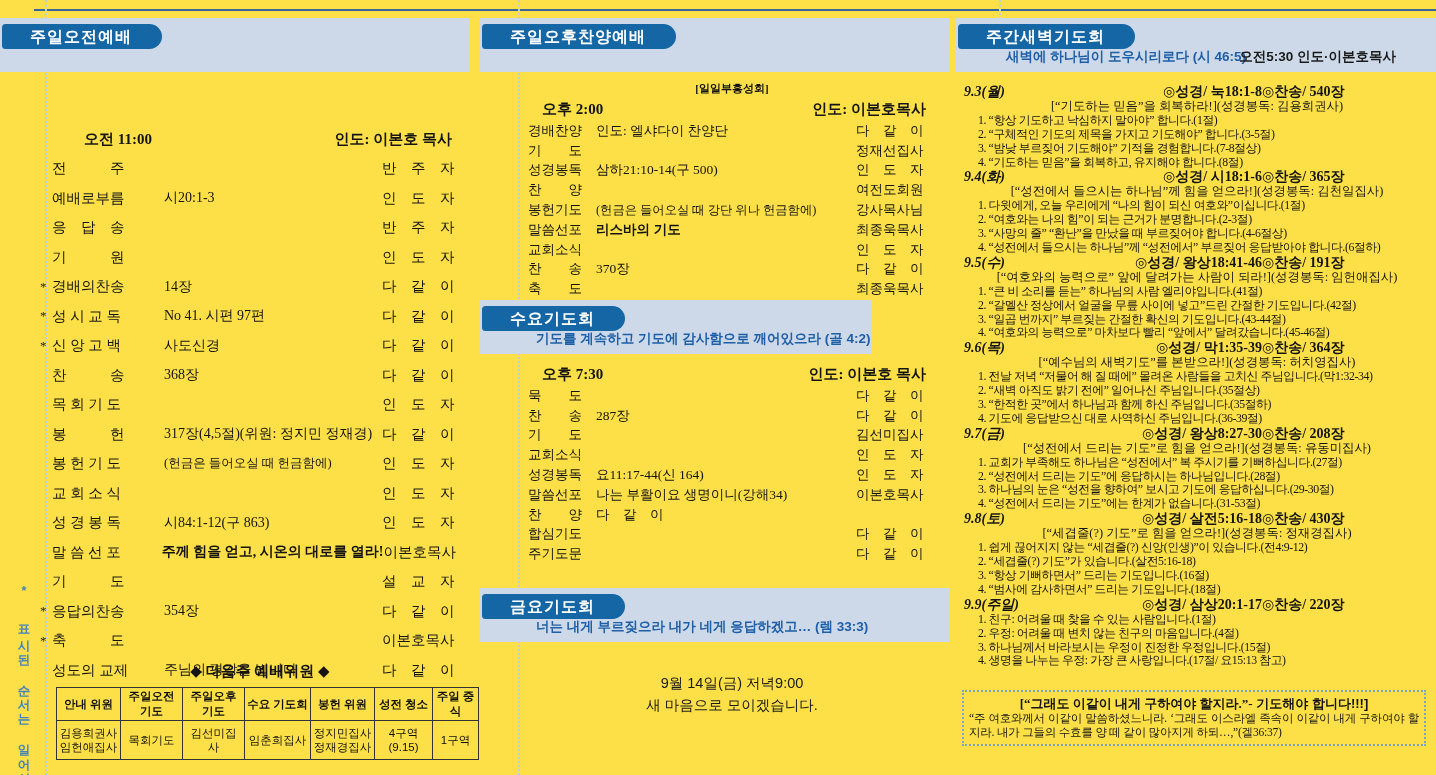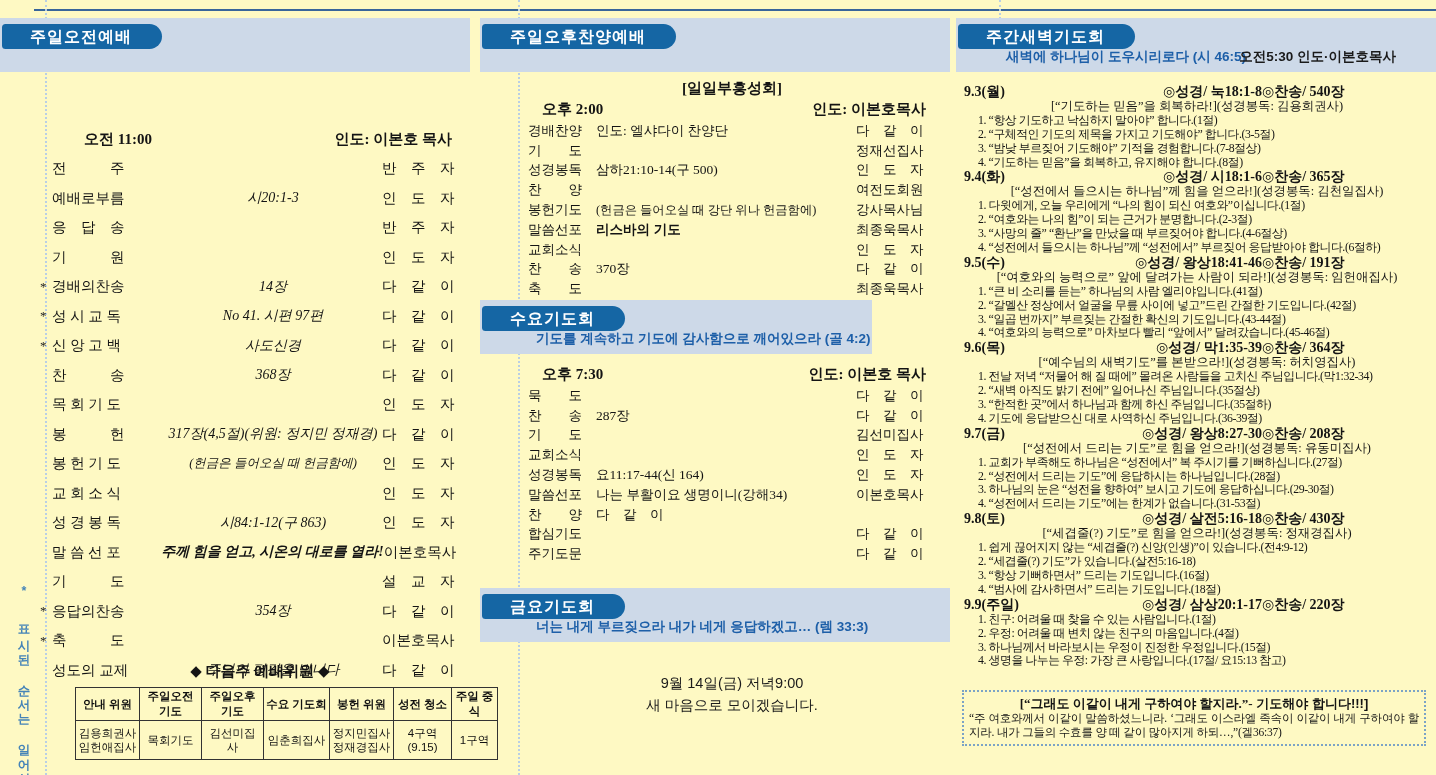--- a/index.html
+++ b/index.html
@@ -1,16 +1,16 @@
 <!DOCTYPE html>
 <html style="--accent: #1566a4; --band: #cdd9e8; --verse_blue: #1d5fa8;"><head>
 <meta charset="utf-8">
 <style>
   html,body{margin:0;padding:0;background:#e8e8e8;}
-  .page{position:relative;width:1436px;height:775px;background:#fef9c3;overflow:hidden;
+  .page{position:relative;width:1436px;height:775px;background:#fde047;overflow:hidden;
         font-family:"Liberation Serif","DejaVu Serif",serif;color:#141414;}
   .rule-top{position:absolute;left:34px;right:0;top:9px;height:2px;background:#38659a;}
   .fold{position:absolute;top:0;bottom:0;width:0;border-left:2px dotted #b9cfe4;}
   .fold-short{position:absolute;top:0;height:19px;width:0;border-left:2px dotted #b9cfe4;}
 
   
   .band{position:absolute;top:18px;height:54px;background:var(--band,#cdd9e8);}
   .band.b-w2{top:300px;} .band.b-w3{top:588px;}
   .pill{position:absolute;left:2px;top:6px;height:25px;line-height:25px;padding:0 30px 0 28px;
         background:var(--accent,#1566a4);color:#fff;font-family:"Liberation Sans",sans-serif;
@@ -21,56 +21,56 @@
          font-weight:bold;font-size:13.5px;color:#1a1a1a;}
 
   
   .c1{position:absolute;left:54px;top:84px;width:412px;margin-top:40px;}
   .timerow{display:flex;height:30px;align-items:center;font-weight:bold;font-size:15px;}
   .timerow .t{padding-left:30px;white-space:pre;}
   .timerow .l{margin-left:auto;padding-right:14px;white-space:pre;}
   .wrow{display:flex;align-items:center;height:29.5px;font-size:14.5px;}
   .wstar{width:12px;margin-left:-14px;font-size:13px;color:#222;}
   .wname{width:112px;white-space:pre;}
-  .wdetail{flex:1;text-align:center;font-size:14px;white-space:nowrap;font-style:italic;}
+  .wdetail{flex:1;font-size:14px;white-space:nowrap;}
   .wdetail.small{font-size:12.5px;}
   .wdetail.bold{font-weight:bold;}
   .wwho{width:84px;white-space:pre;text-align:left;}
   .next-title{position:absolute;left:54px;top:662px;width:412px;text-align:center;
               font-weight:bold;font-size:15px;}
   .crew{position:absolute;left:56px;top:687px;border-collapse:collapse;text-align:center;
-        font-family:"Liberation Sans",sans-serif;font-size:11.5px;color:#111;margin-left:19px;}
+        font-family:"Liberation Sans",sans-serif;font-size:11.5px;color:#111;}
   .crew th,.crew td{border:1px solid #333;padding:1px 2px;}
   .crew th{font-weight:bold;height:20px;}
   .crew td{height:36px;white-space:pre-line;line-height:14px;}
   .sidetext{position:absolute;left:15px;top:584px;writing-mode:vertical-rl;text-orientation:upright;
             font-family:"Liberation Sans",sans-serif;font-weight:bold;font-size:12.5px;
             color:#4584b8;letter-spacing:2px;white-space:pre;}
 
   
   .c2a{position:absolute;left:528px;top:80px;width:408px;}
-  .sub{text-align:center;font-weight:bold;font-size:15px;height:17px;line-height:17px;}
+  .sub{text-align:center;font-weight:bold;font-size:11px;height:17px;line-height:17px;}
   .timerow2{display:flex;height:24px;align-items:center;font-weight:bold;font-size:15px;}
   .timerow2 .t{padding-left:14px;white-space:pre;}
   .timerow2 .l{margin-left:auto;padding-right:10px;white-space:pre;}
   .vrow{display:flex;align-items:center;height:19.8px;font-size:13.5px;}
   .vname{width:68px;white-space:pre;}
   .vdetail{flex:1;text-align:left;white-space:nowrap;}
   .vdetail.small{font-size:12.3px;}
   .vdetail.sansb{font-weight:bold;font-family:"Liberation Sans",sans-serif;}
   .vwho{width:80px;white-space:pre;text-align:left;}
   .c2b{position:absolute;left:528px;top:362px;width:408px;}
   .c2c{position:absolute;left:528px;top:672px;width:408px;text-align:center;
        font-family:"Liberation Sans",sans-serif;font-size:14.5px;line-height:22px;color:#1b1b1b;}
 
   
   .c3{position:absolute;left:960px;top:84px;width:474px;}
   .dayblock{margin:0;}
   .dhead{display:flex;align-items:baseline;font-weight:bold;font-size:14px;height:16px;line-height:16px;}
-  .dhead .dd{width:104px;padding-left:4px;white-space:pre;}
+  .dhead .dd{width:104px;padding-left:4px;white-space:pre;font-style:italic;}
   .dhead .ds{flex:1;text-align:right;white-space:pre;}
   .dhead .dh{width:172px;text-align:left;white-space:pre;}
   .dtitle{text-align:center;font-size:12.4px;height:13.9px;line-height:13.9px;white-space:nowrap;}
   .dpoint{padding-left:18px;font-size:11.8px;height:13.9px;line-height:13.9px;
           white-space:nowrap;letter-spacing:-0.4px;}
   .dbox{position:absolute;left:962px;top:690px;width:464px;box-sizing:border-box;
         border:2px dotted #7ba3c6;padding:3px 5px 4px;}
   .dbox-title{text-align:center;font-size:13px;font-weight:bold;height:17px;line-height:17px;white-space:nowrap;}
   .dbox-title .strong{font-family:"Liberation Sans",sans-serif;}
   .dbox-body{font-size:11.5px;line-height:13.8px;text-align:justify;letter-spacing:-0.2px;}

